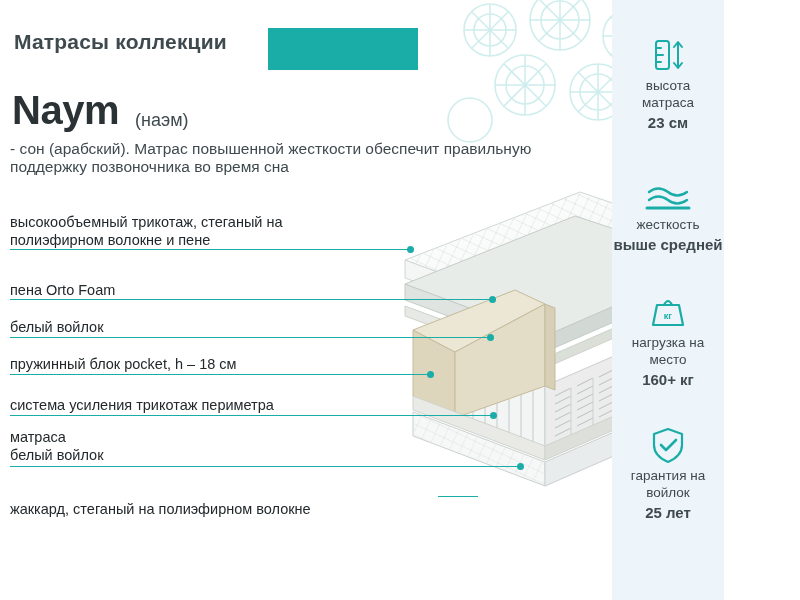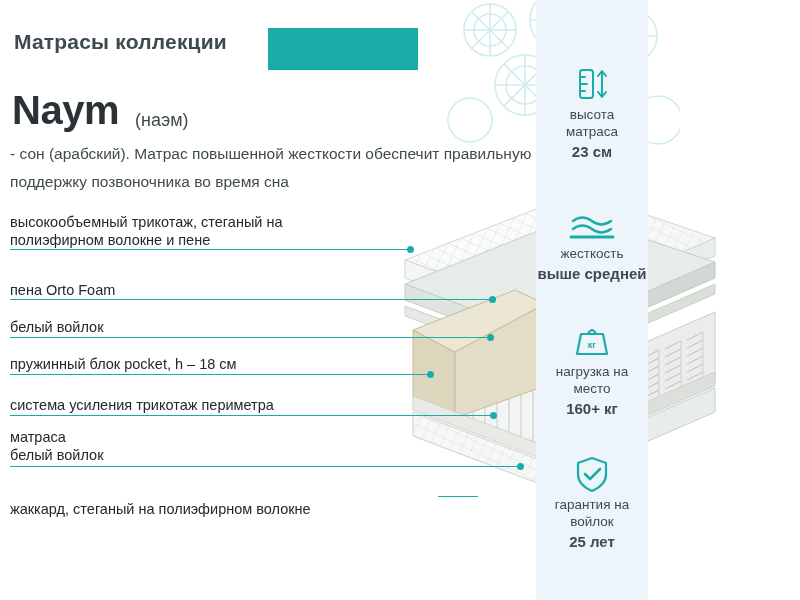--- a/index.html
+++ b/index.html
@@ -4,21 +4,21 @@
 <style>
   * { box-sizing: border-box; }
   html, body { margin:0; padding:0; }
   body {
     width: 800px; height: 600px;
     font-family: "Liberation Sans", sans-serif;
     background: #ffffff;
     overflow: hidden;
     position: relative;
   }
-  #root { position: relative; width:648px; height:600px; }
+  #root { position: relative; width:724px; height:600px; }
 
   
   .ornament {
     position:absolute; top:0; left:430px; width:250px; height:170px;
     opacity:.5; pointer-events:none;
   }
 
   
   .header-bar {
     position:absolute; top:28px; left:268px; width:150px; height:42px;
@@ -32,21 +32,21 @@
   .brand {
     position:absolute; top:88px; left:12px;
     font-size:40px; font-weight:bold; color:#2b3236; letter-spacing:-.5px;
   }
   .brand-sub {
     position:absolute; top:110px; left:135px;
     font-size:18px; color:#3f4a4f;
   }
   .desc {
     position:absolute; top:140px; left:10px; width:575px;
-    font-size:15.5px; line-height:28px; color:#3f4a4f;
+    font-size:15.5px; line-height:18px; color:#3f4a4f;
   }
 
   
   .label {
     position:absolute; font-size:14.5px; color:#22282b; line-height:18px;
     white-space:pre-line;
   }
   .rule { position:absolute; height:1px; background:#1aada8; }
   .dot {
     position:absolute; width:7px; height:7px; border-radius:50%;
@@ -54,21 +54,21 @@
   }
 
   
   .mattress { position:absolute; left:395px; top:180px; width:330px; height:330px; }
 
   
   .side {
     position:absolute; right:0; top:0; width:112px; height:600px;
     background:#edf5fa;
     display:flex; flex-direction:column; align-items:center;
-    padding-top:52px;
+    padding-top:23px;
   }
   .side-block { width:100%; text-align:center; color:#3f4a4f; }
   .side-icon { height:54px; display:flex; align-items:flex-end; justify-content:center; }
   .side-text { font-size:13.5px; line-height:17px; padding:0 6px; }
   .side-value { font-size:15px; font-weight:bold; line-height:19px; padding-top:2px; }
   .gap-a { height:30px; }
   .gap-b { height:26px; }
   .gap-c { height:24px; }
 </style>
 </head>

